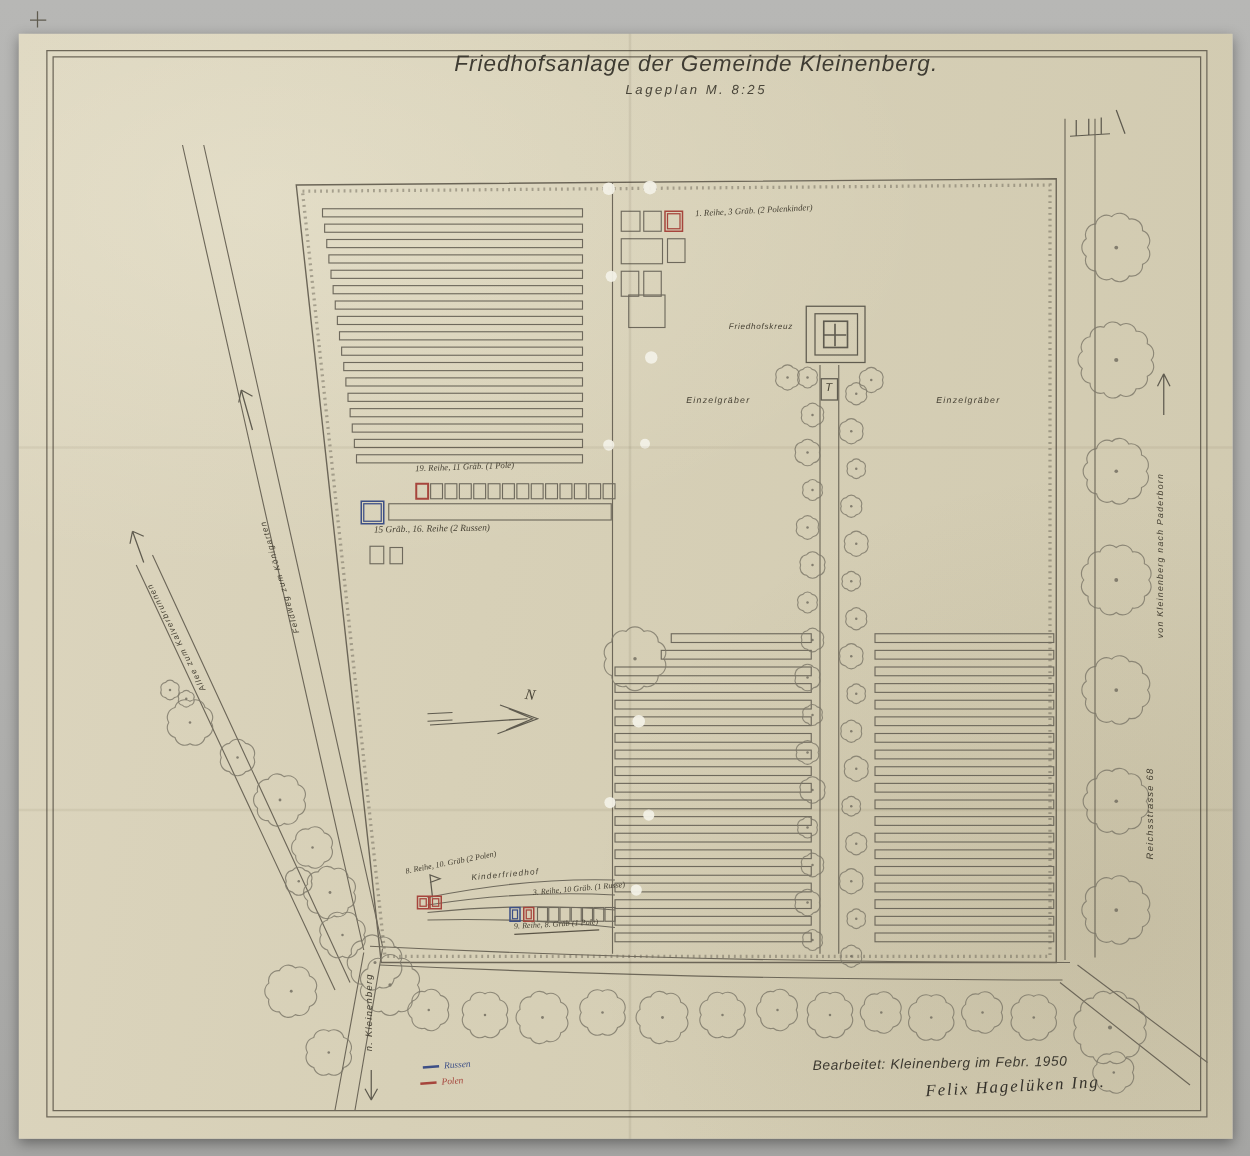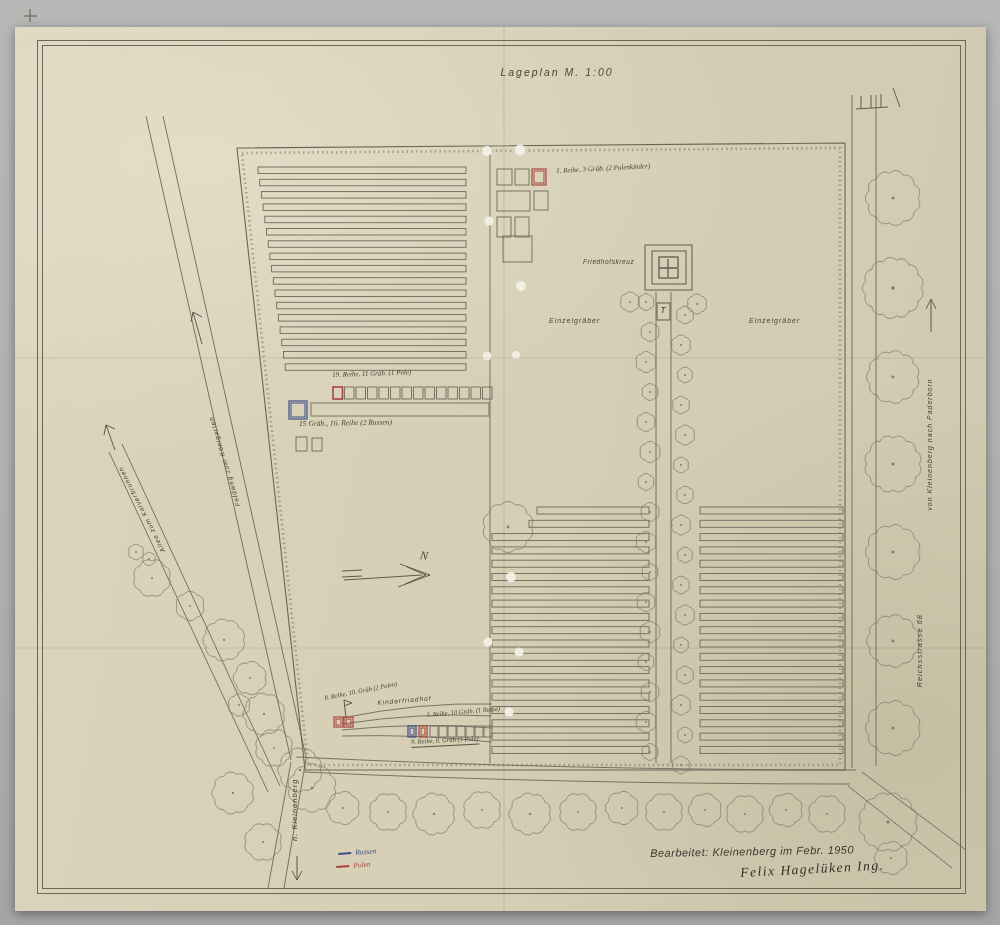--- a/index.html
+++ b/index.html
@@ -345,21 +345,22 @@
         <circle cx="521" cy="286" r="5" class="hole"></circle>
         <circle cx="487" cy="356" r="4.5" class="hole"></circle>
         <circle cx="516" cy="355" r="4" class="hole"></circle>
         <circle cx="511" cy="577" r="5" class="hole"></circle>
         <circle cx="488" cy="642" r="4.5" class="hole"></circle>
         <circle cx="519" cy="652" r="4.5" class="hole"></circle>
         <circle cx="509" cy="712" r="4.5" class="hole"></circle>
       </g>
   </svg>
 
-  <div class="lbl draft" style="left:407px;top:67px;width:300px;text-align:center;font-size:10.5px;letter-spacing:2px;color:#4a463a;">Lageplan  M. 1:00</div>
+  <div class="lbl draft" style="left:307px;top:42px;width:500px;text-align:center;font-size:18px;letter-spacing:.8px;color:#3f3c33;">Friedhofsanlage der Gemeinde Kleinenberg.</div>
+  <div class="lbl draft" style="left:407px;top:67px;width:300px;text-align:center;font-size:10.5px;letter-spacing:2px;color:#4a463a;">Lageplan  M. 8:25</div>
 
   <div class="lbl hand" style="left:556px;top:168px;font-size:7px;transform:rotate(-3deg);">1. Reihe, 3 Gräb. (2 Polenkinder)</div>
   <div class="lbl draft" style="left:583px;top:259px;font-size:6.5px;letter-spacing:.6px;">Friedhofskreuz</div>
   <div class="lbl draft" style="left:656px;top:306px;width:14px;text-align:center;font-size:9px;">T</div>
   <div class="lbl draft" style="left:549px;top:317px;font-size:7px;letter-spacing:1px;">Einzelgräber</div>
   <div class="lbl draft" style="left:749px;top:317px;font-size:7px;letter-spacing:1px;">Einzelgräber</div>
 
   <div class="lbl hand" style="left:332px;top:372px;font-size:7px;transform:rotate(-2deg);">19. Reihe, 11 Gräb. (1 Pole)</div>
   <div class="lbl hand" style="left:299px;top:420px;font-size:7.5px;transform:rotate(-1deg);">15 Gräb., 16. Reihe (2 Russen)</div>
 

